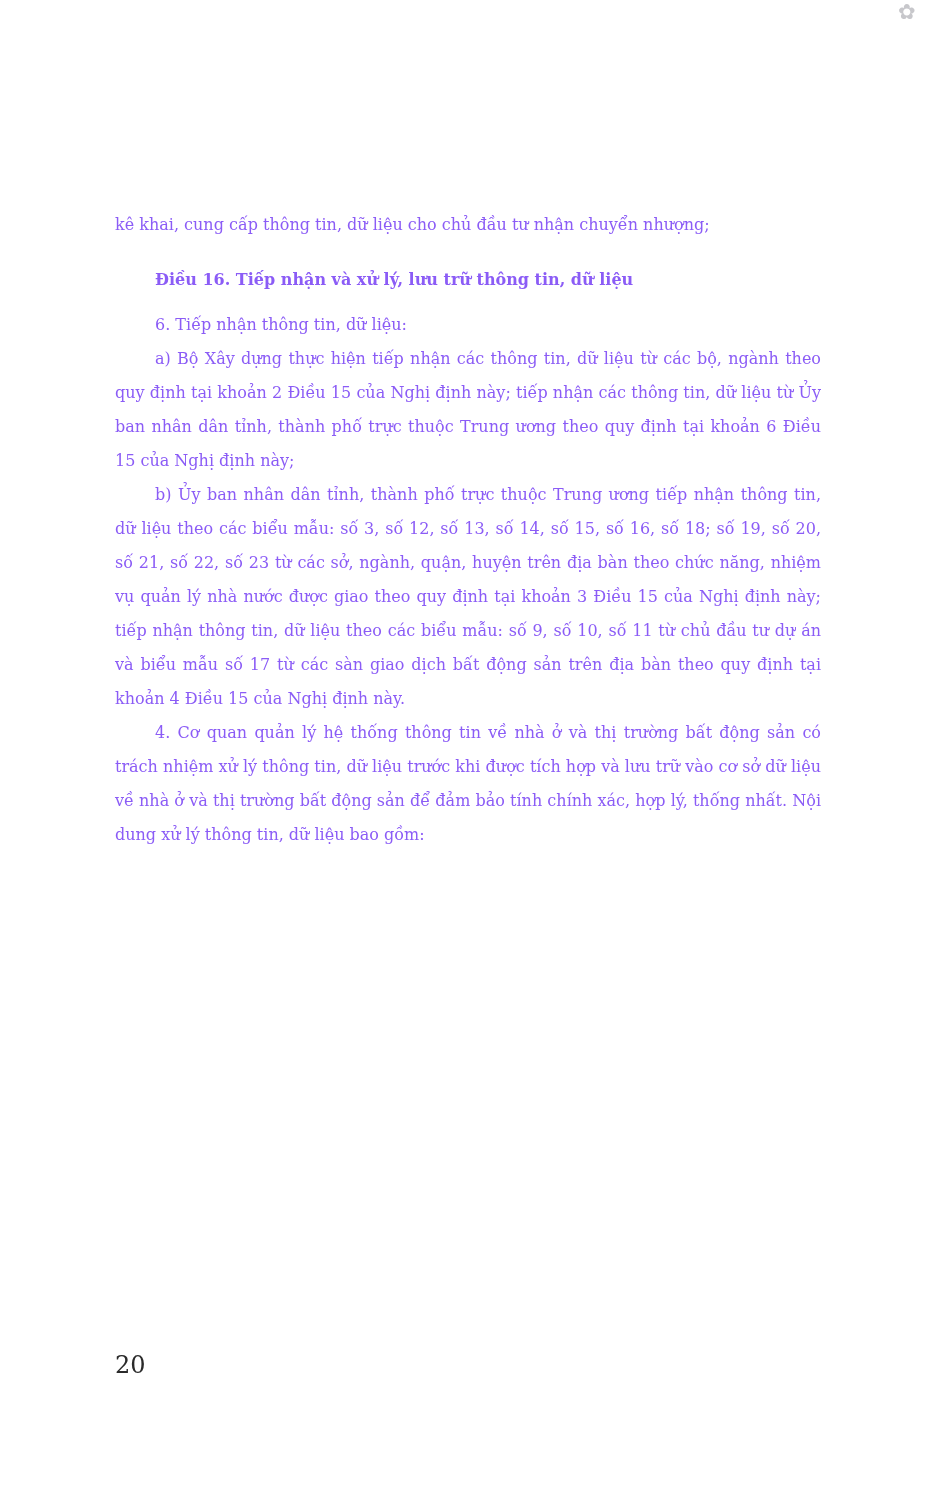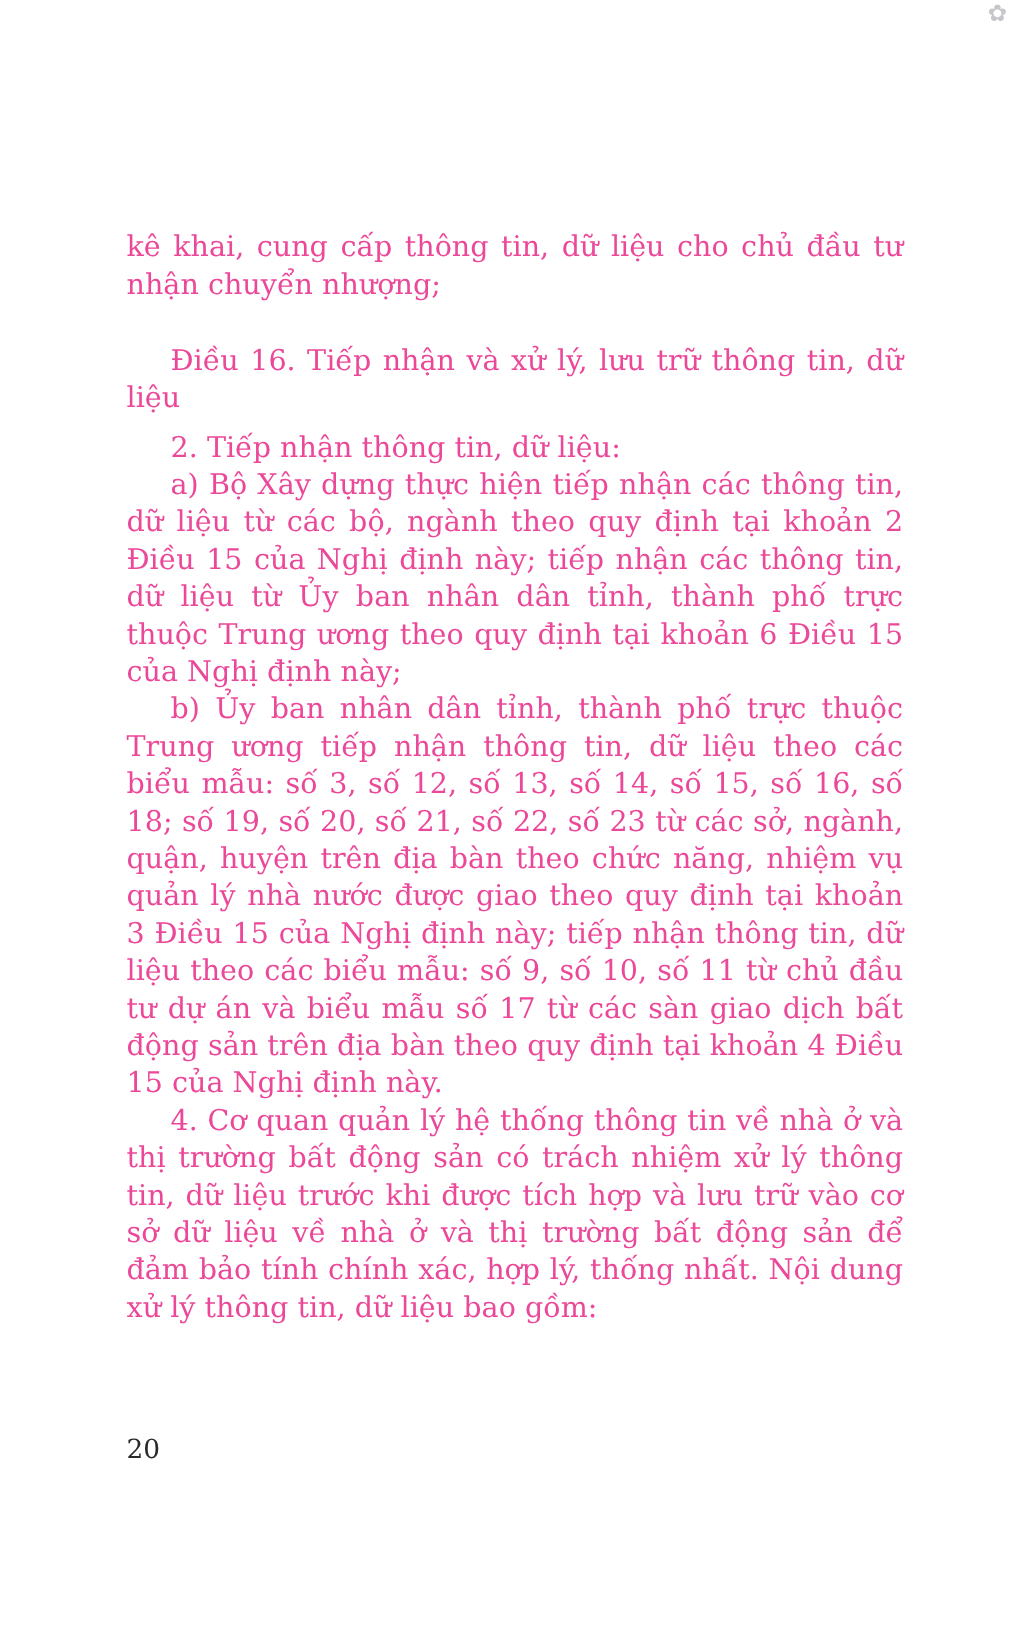--- a/index.html
+++ b/index.html
@@ -19,50 +19,50 @@
     top: 2px; left: 898px;
     font-size: 21px;
     color: #c7c7cb;
     line-height: 1;
     user-select: none;
   }
   .content {
     position: absolute;
     top: 208px; left: 115px;
     width: 706px;
-    color: #ec4899;
-    font-size: 26px;
+    color: #8b5cf6;
+    font-size: 16px;
     line-height: 34px;
     text-align: justify;
   }
   .content p { text-indent: 40px; }
   .content p.no-indent { text-indent: 0; }
   .content p.heading {
-    font-weight: normal;
-    margin-top: 35px;
+    font-weight: bold;
+    margin-top: 21px;
     margin-bottom: 11px;
   }
   .page-number {
     position: absolute;
-    top: 1303px; left: 115px;
+    top: 1351px; left: 115px;
     font-size: 24px;
     color: #2a2a2a;
   }
 </style>
 </head>
 <body>
 
 <div class="page">
 
   <span class="decoration">✿</span>
 
   <div class="content">
     <p class="no-indent">kê khai, cung cấp thông tin, dữ liệu cho chủ đầu tư nhận chuyển nhượng;</p>
     <p class="heading">Điều 16. Tiếp nhận và xử lý, lưu trữ thông tin, dữ liệu</p>
-    <p>2. Tiếp nhận thông tin, dữ liệu:</p>
+    <p>6. Tiếp nhận thông tin, dữ liệu:</p>
     <p>a) Bộ Xây dựng thực hiện tiếp nhận các thông tin, dữ liệu từ các bộ, ngành theo quy định tại khoản 2 Điều 15 của Nghị định này; tiếp nhận các thông tin, dữ liệu từ Ủy ban nhân dân tỉnh, thành phố trực thuộc Trung ương theo quy định tại khoản 6 Điều 15 của Nghị định này;</p>
     <p>b) Ủy ban nhân dân tỉnh, thành phố trực thuộc Trung ương tiếp nhận thông tin, dữ liệu theo các biểu mẫu: số 3, số 12, số 13, số 14, số 15, số 16, số 18; số 19, số 20, số 21, số 22, số 23 từ các sở, ngành, quận, huyện trên địa bàn theo chức năng, nhiệm vụ quản lý nhà nước được giao theo quy định tại khoản 3 Điều 15 của Nghị định này; tiếp nhận thông tin, dữ liệu theo các biểu mẫu: số 9, số 10, số 11 từ chủ đầu tư dự án và biểu mẫu số 17 từ các sàn giao dịch bất động sản trên địa bàn theo quy định tại khoản 4 Điều 15 của Nghị định này.</p>
     <p>4. Cơ quan quản lý hệ thống thông tin về nhà ở và thị trường bất động sản có trách nhiệm xử lý thông tin, dữ liệu trước khi được tích hợp và lưu trữ vào cơ sở dữ liệu về nhà ở và thị trường bất động sản để đảm bảo tính chính xác, hợp lý, thống nhất. Nội dung xử lý thông tin, dữ liệu bao gồm:</p>
   </div>
 
   <div class="page-number">20</div>
 
 </div>
 
 </body></html>

